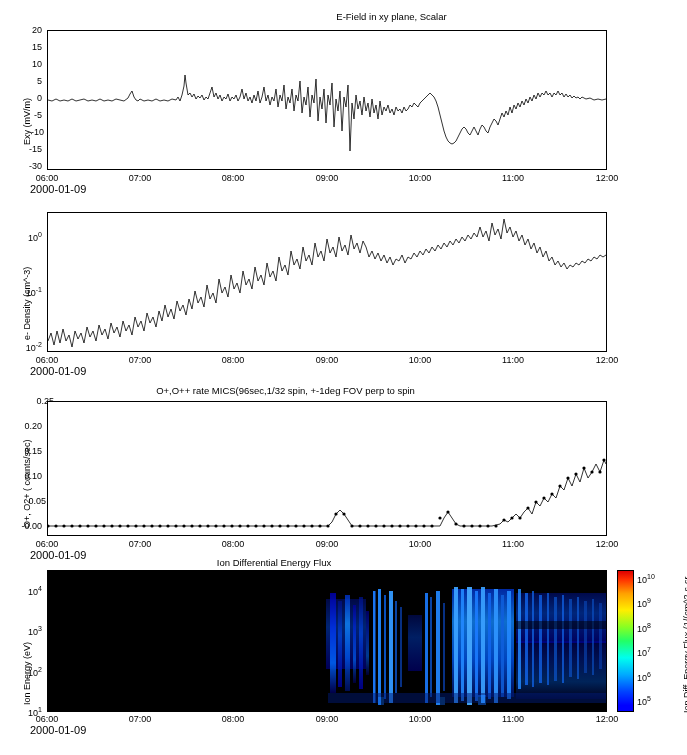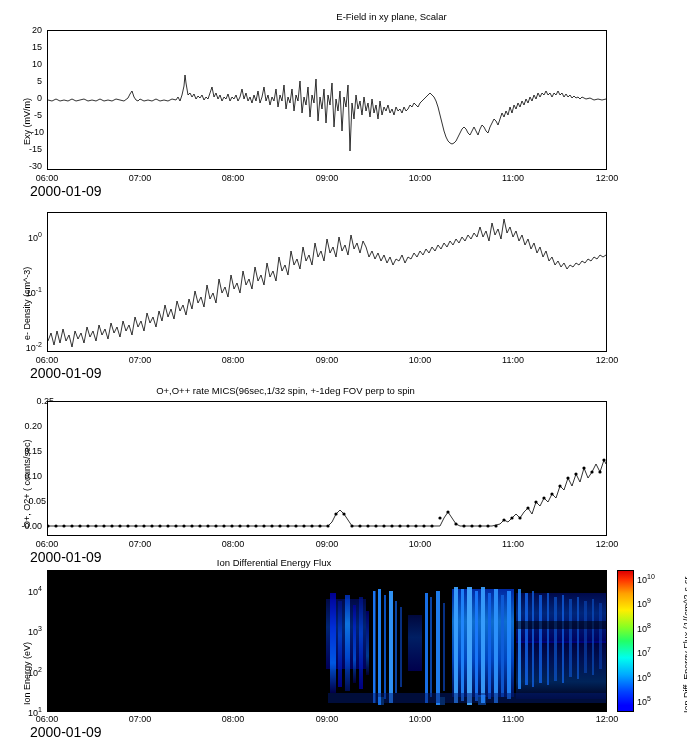--- a/index.html
+++ b/index.html
@@ -5,21 +5,21 @@
   html,body{margin:0;padding:0;background:#ffffff;}
   body{width:687px;height:755px;font-family:"Liberation Sans",sans-serif;color:#000;}
   #page{position:relative;width:687px;height:755px;overflow:hidden;}
 
   .panel{position:absolute;}
   .ptitle{position:absolute;width:100%;text-align:center;font-size:9.5px;color:#000;}
   .plotbox{position:absolute;border:1px solid #000;box-sizing:border-box;background:#fff;}
   .ylabel{position:absolute;font-size:9px;transform:rotate(-90deg);transform-origin:0 0;white-space:nowrap;}
   .ytick{position:absolute;font-size:9px;text-align:right;white-space:nowrap;}
   .xtick{position:absolute;font-size:9px;text-align:center;white-space:nowrap;}
-  .xdate{position:absolute;font-size:14px;white-space:nowrap;}
+  .xdate{position:absolute;font-size:11px;white-space:nowrap;}
   svg{display:block;}
   .cbar{position:absolute;border:1px solid #000;box-sizing:border-box;}
   .cbarlabel{position:absolute;font-size:9px;transform:rotate(-90deg);transform-origin:0 0;white-space:nowrap;}
   .cbtick{position:absolute;font-size:9px;white-space:nowrap;}
   .sup{font-size:7px;vertical-align:super;}
 </style>
 </head>
 <body>
 
 <div id="page">

